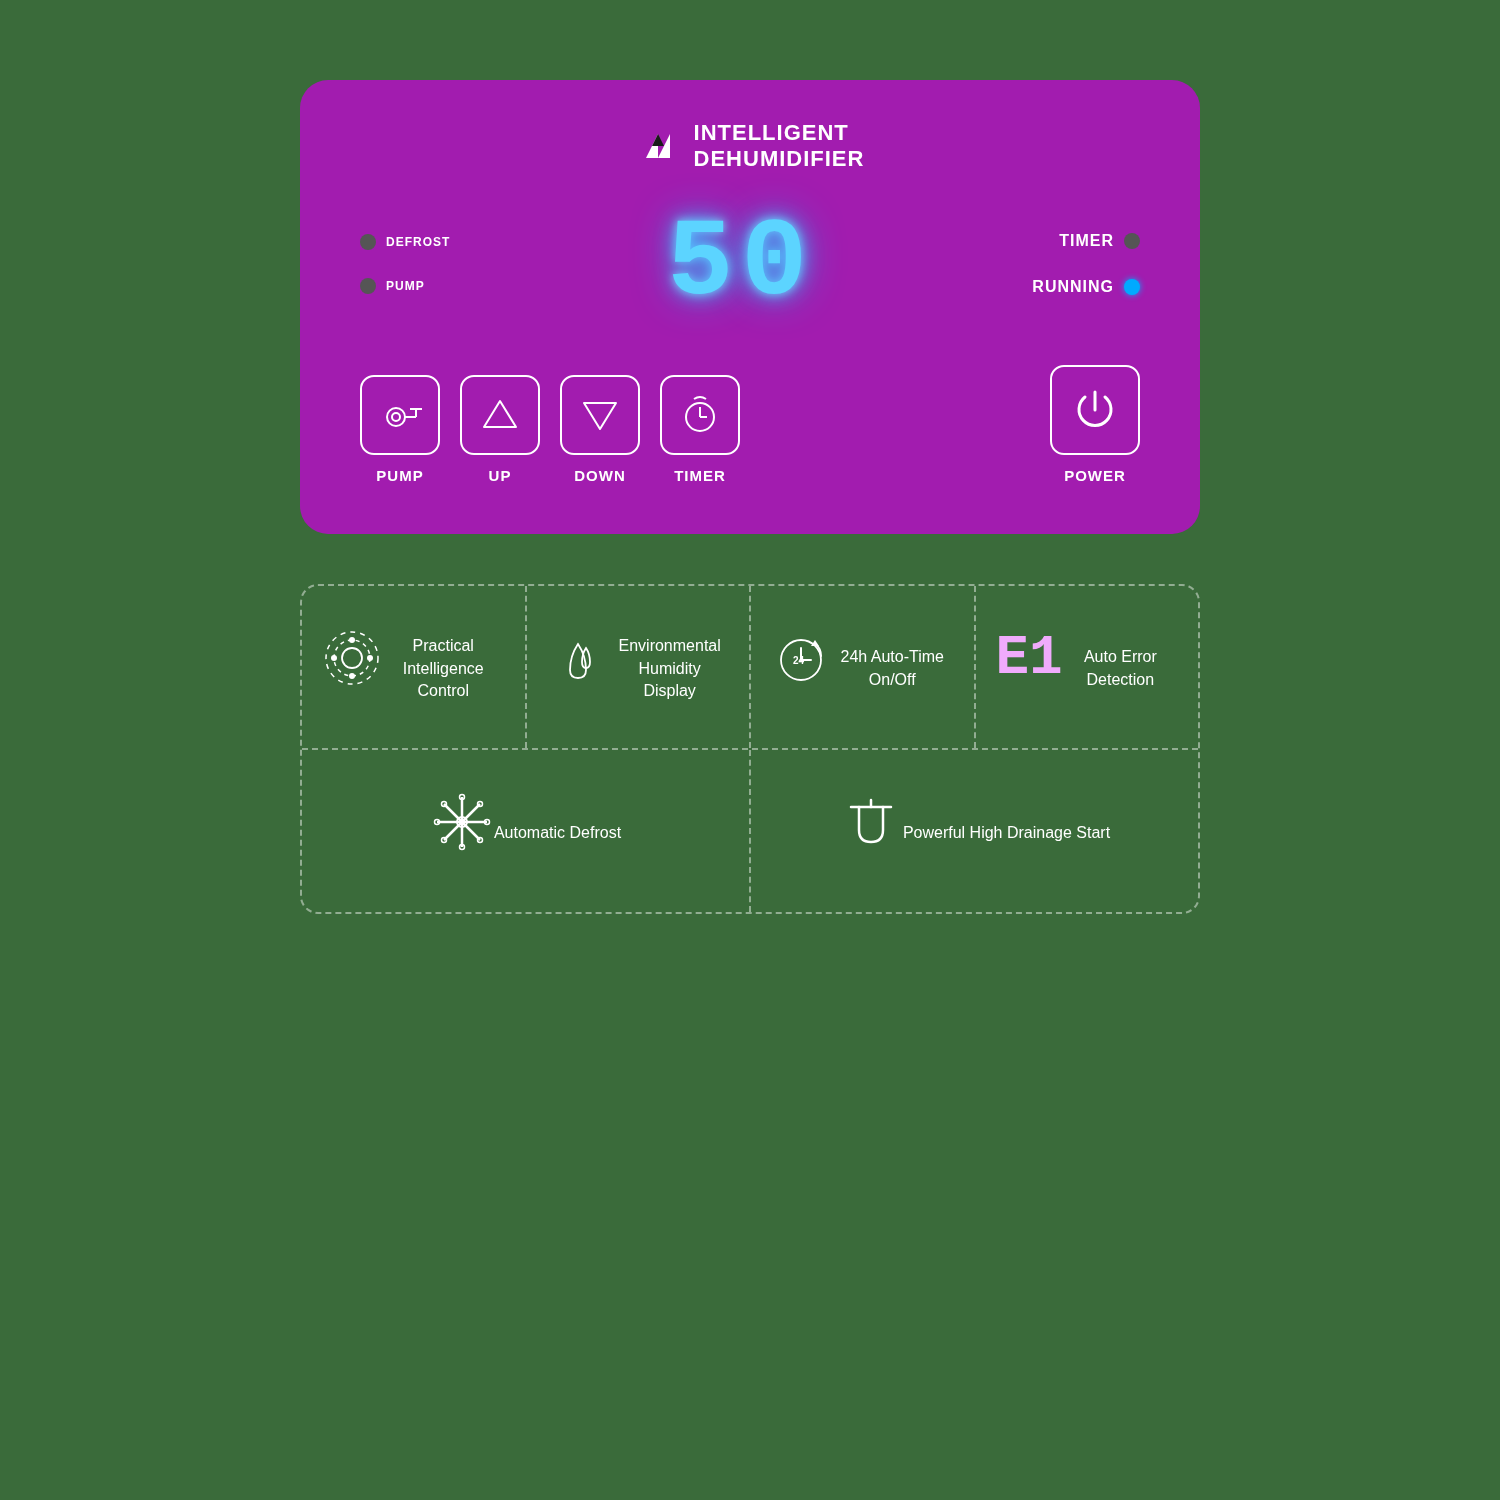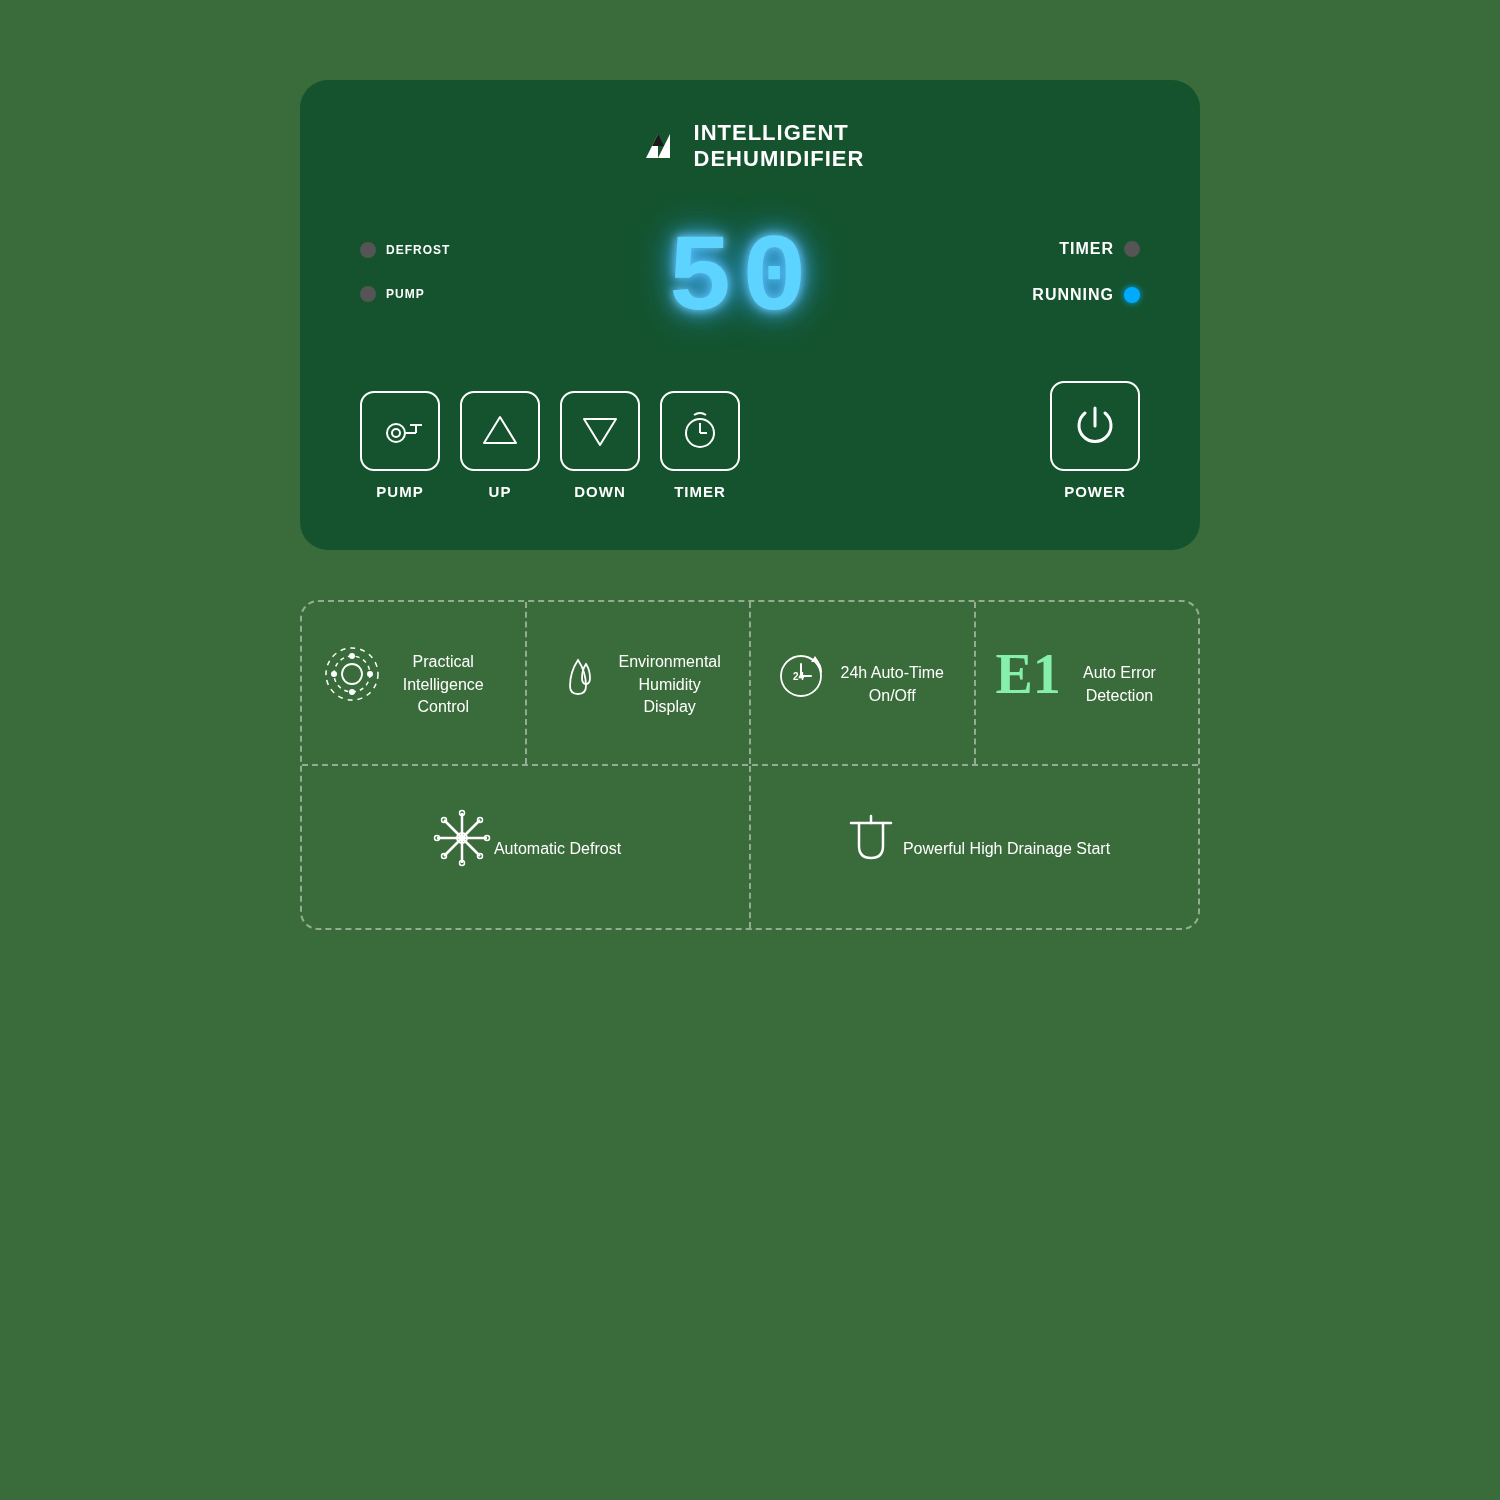--- a/index.html
+++ b/index.html
@@ -16,21 +16,21 @@
       overflow: hidden;
     }
 
     
     .panel-wrapper {
       margin-top: 80px;
       width: 900px;
     }
 
     .control-panel {
-      background: #14532d;
+      background: #a21caf;
       border-radius: 28px;
       padding: 40px 60px 50px;
       display: flex;
       flex-direction: column;
       align-items: center;
       position: relative;
     }
 
     .panel-header {
       display: flex;
@@ -87,21 +87,20 @@
     .indicator-dot.active {
       background: #00aaff;
       box-shadow: 0 0 6px #00aaff;
     }
 
     .display-area {
       display: flex;
       align-items: flex-start;
       justify-content: center;
       flex: 1;
-      margin-top: 16px;
     }
 
     
     .seven-seg {
       font-family: 'Courier New', monospace;
       font-size: 110px;
       font-weight: bold;
       color: #5cd4ff;
       text-shadow: 0 0 20px #4ab8ff, 0 0 40px #2299ee, 0 0 8px #aaeeff;
       letter-spacing: 8px;
@@ -233,22 +232,22 @@
       width: 60px;
       height: 60px;
       stroke: white;
       fill: none;
       stroke-width: 1.5;
     }
 
     .e1-text {
       font-size: 56px;
       font-weight: bold;
-      color: #86efac;
-      font-family: Liberation Serif, serif;
+      color: #f0abfc;
+      font-family: Liberation Mono, monospace;
       margin-bottom: 22px;
       line-height: 1;
     }
 
     .feature-label {
       color: white;
       font-size: 16px;
       line-height: 1.4;
       font-weight: 400;
     }

